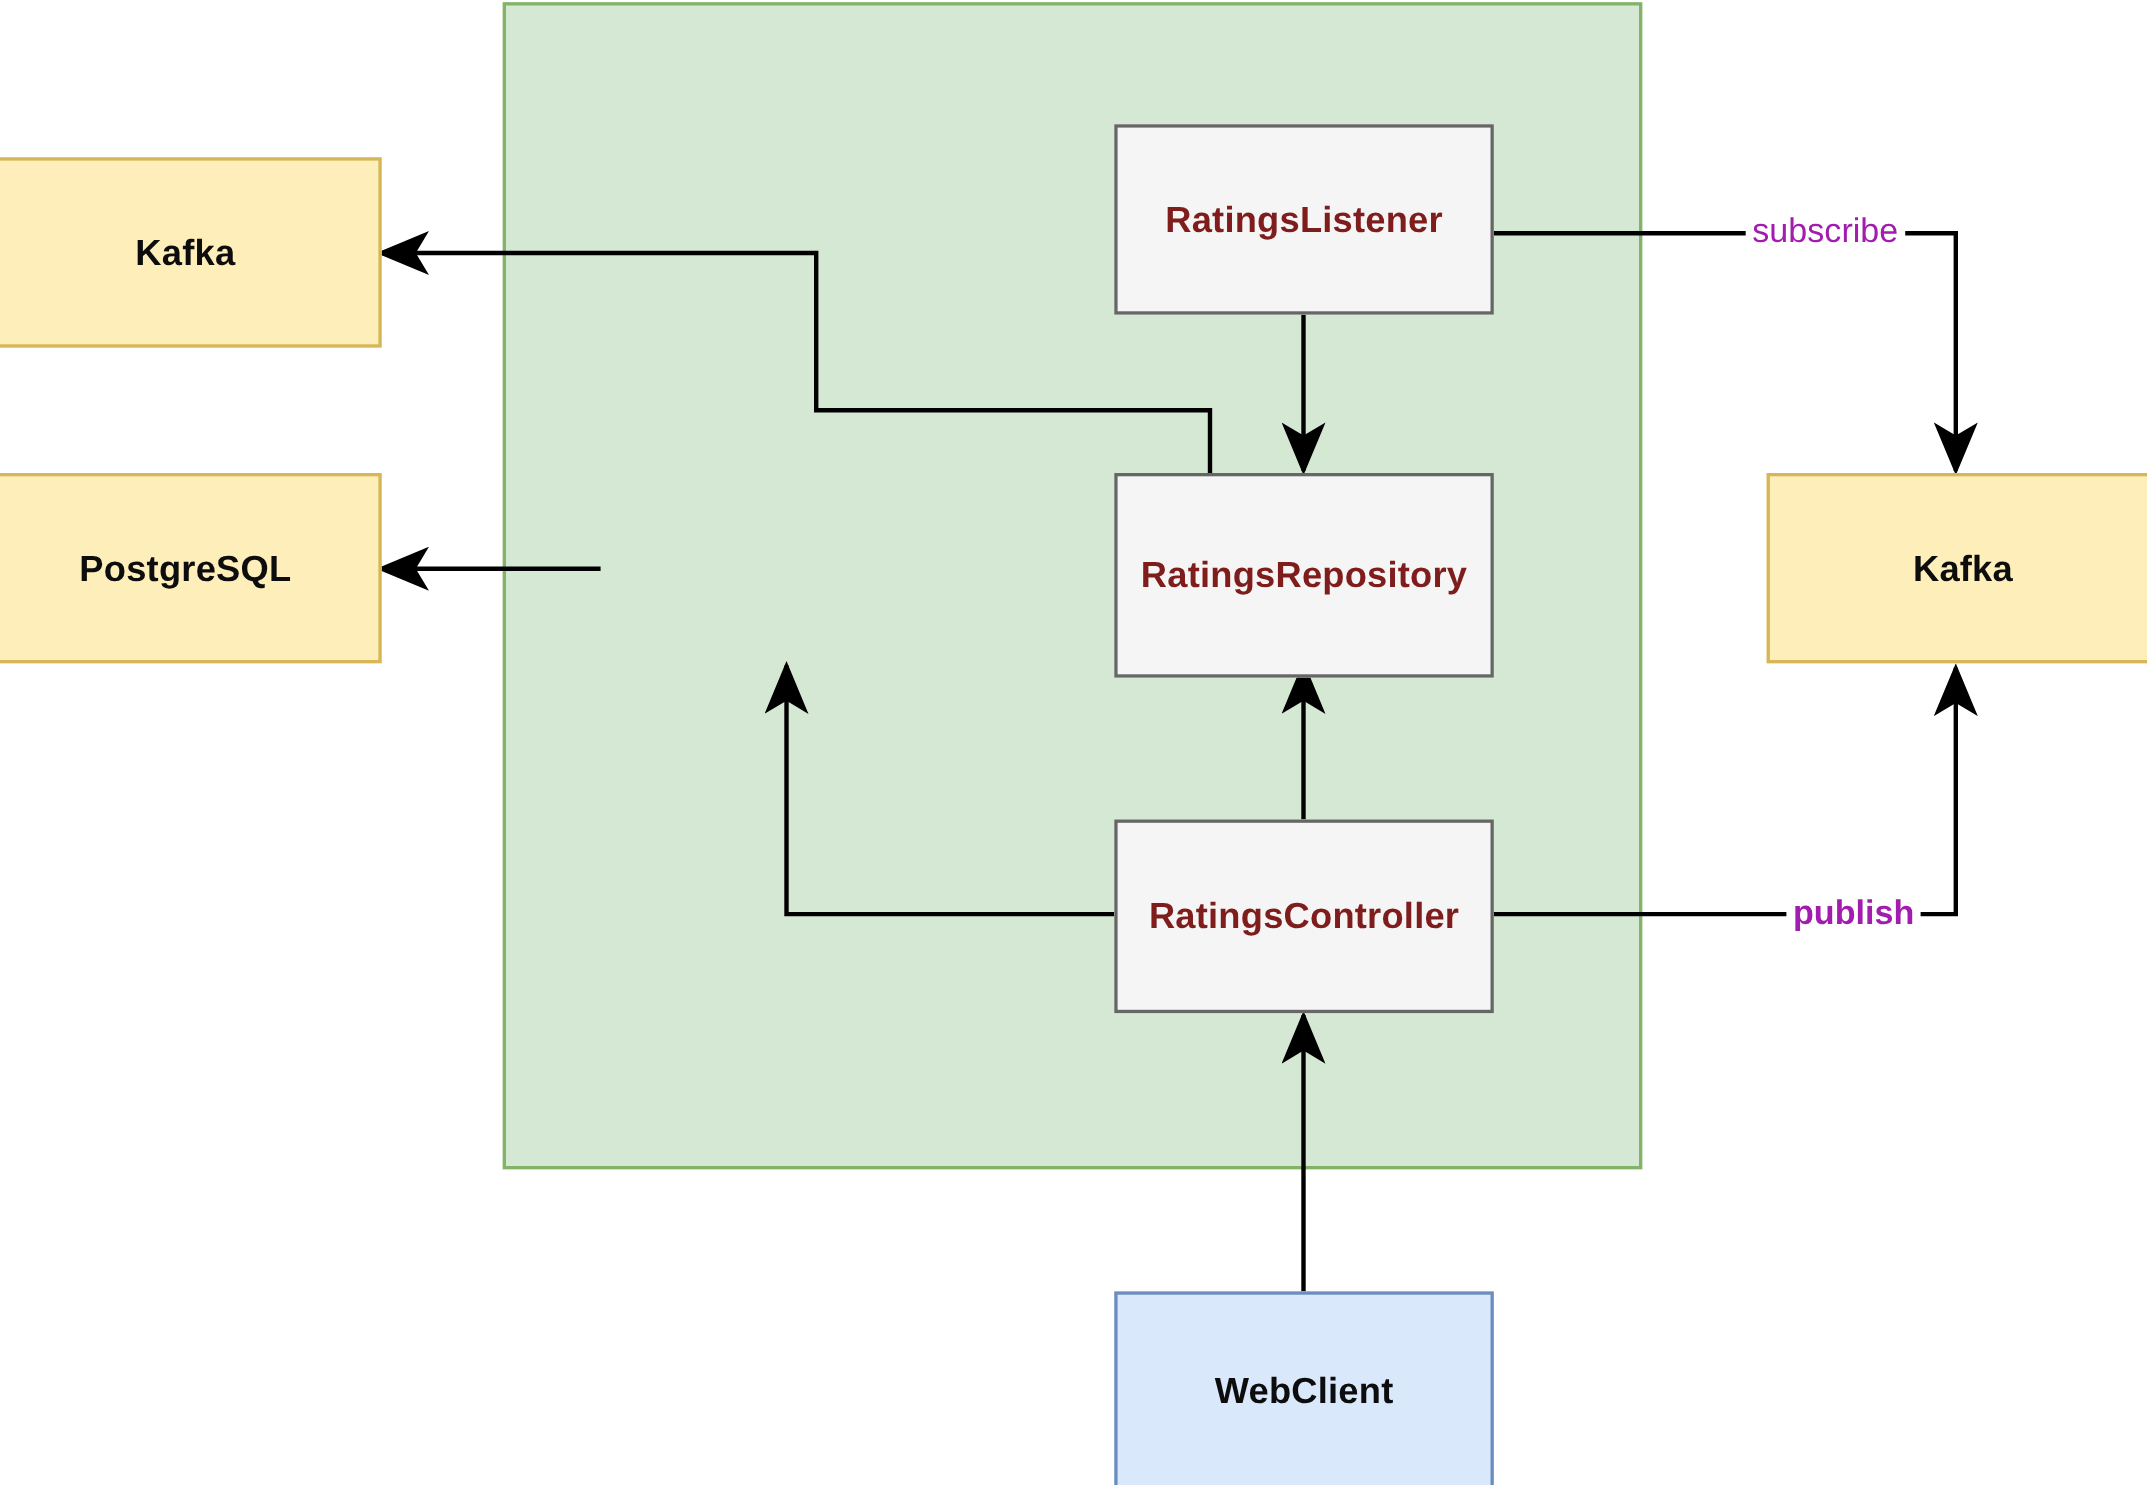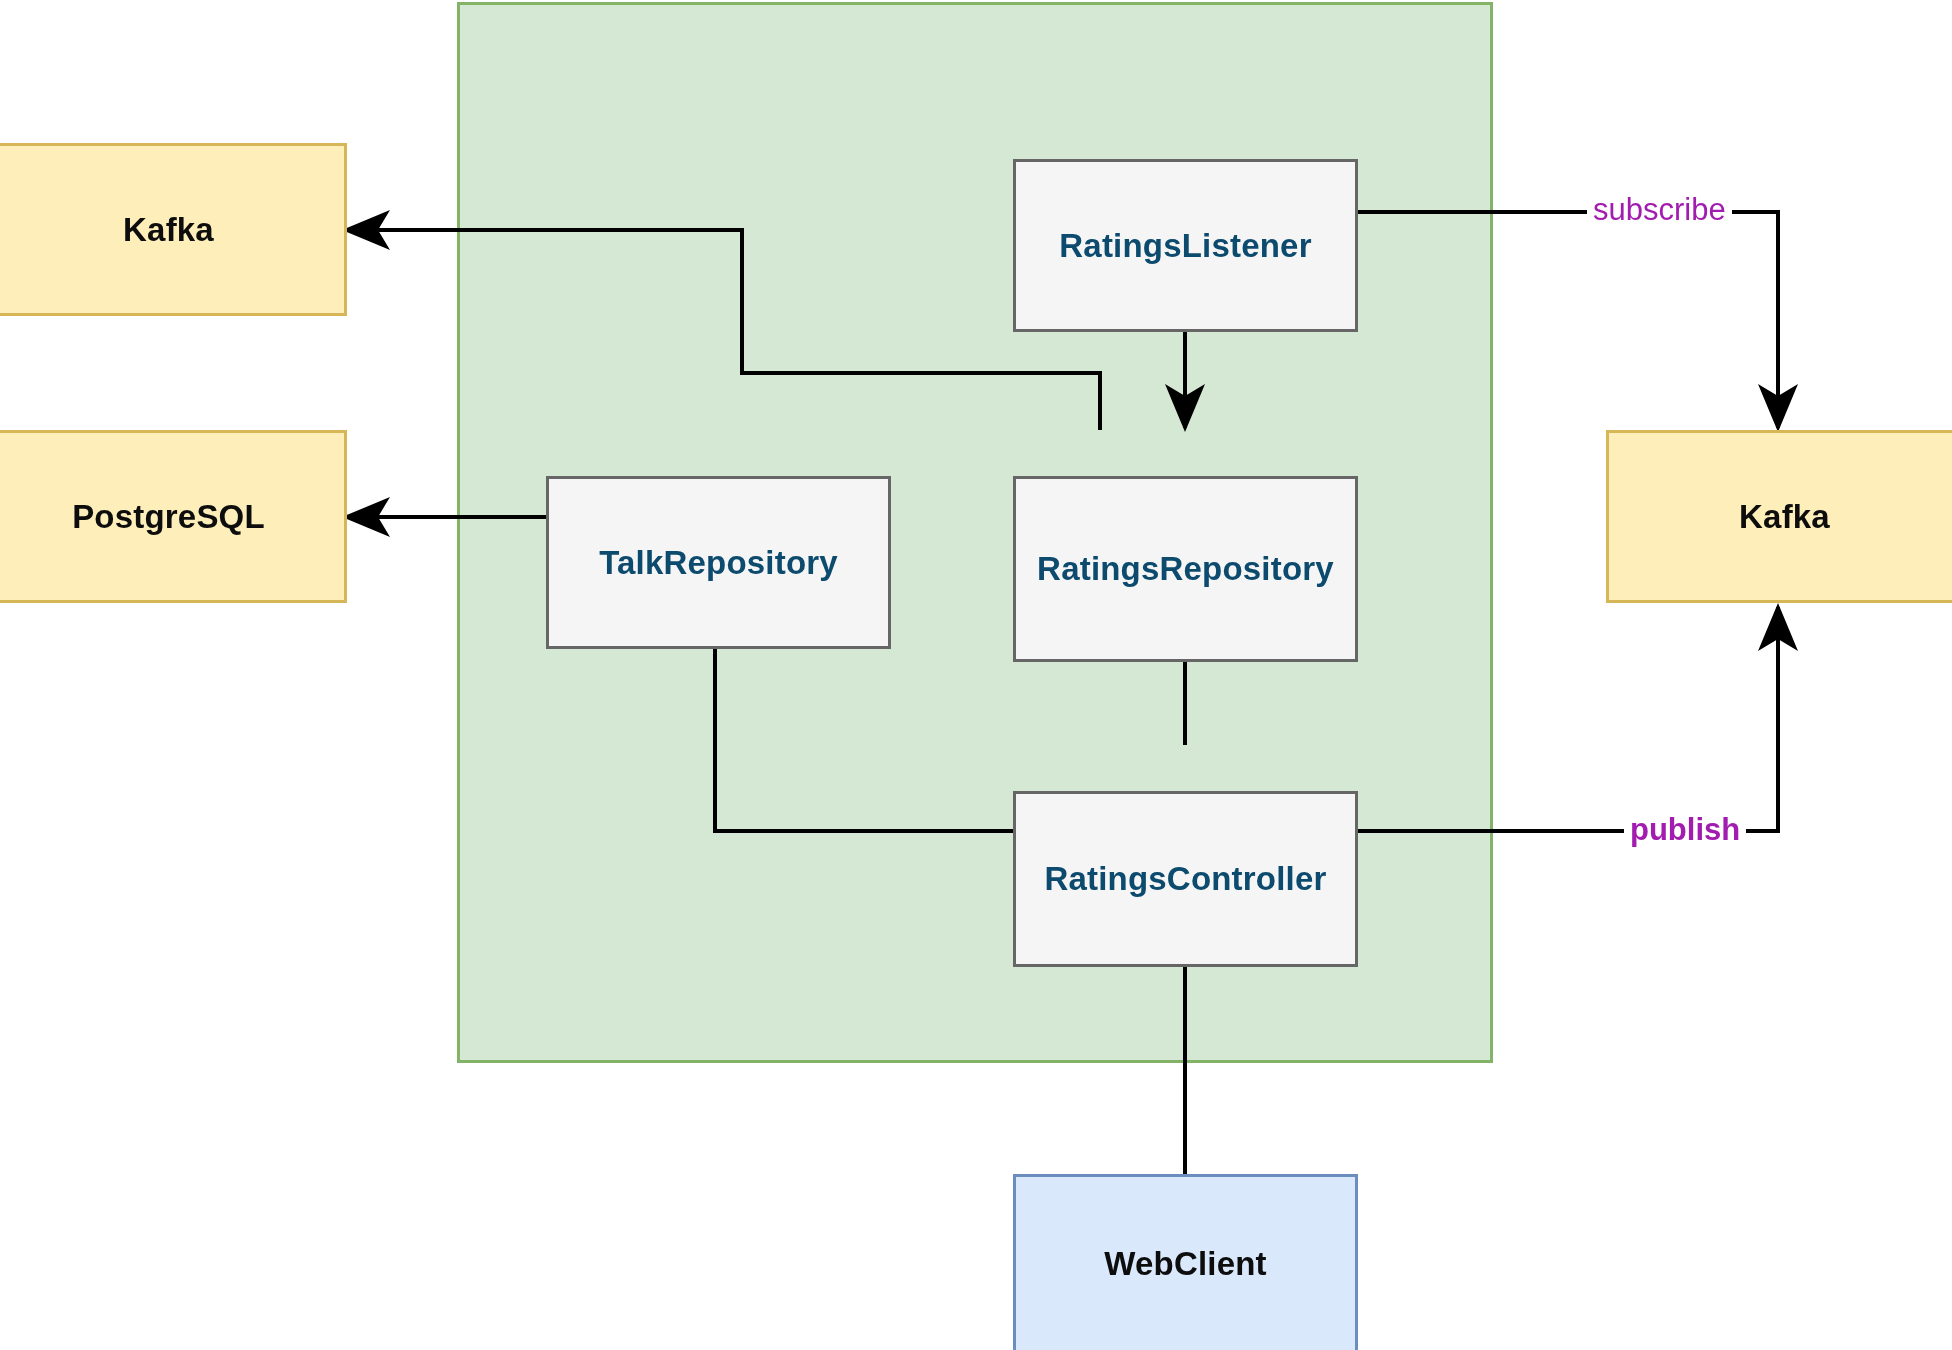--- a/index.html
+++ b/index.html
@@ -32,22 +32,21 @@
     align-items: center;
     justify-content: center;
     text-align: center;
     font-weight: bold;
     font-size: 33px;
     letter-spacing: 0.2px;
   }
   .node-internal {
     background: #f5f5f5;
     border: 3px solid #666666;
-    color: #0c4a6e;
-    margin-top: 46px;
+    color: #7f1d1d;
   }
   .node-external {
     background: #fdeeba;
     border: 3px solid #d6b656;
     color: #0d0d0d;
   }
   .node-client {
     background: #dae8fc;
     border: 3px solid #6c8ebf;
     color: #0d0d0d;
@@ -129,23 +128,20 @@
   </div>
 
   <div class="node node-external" style="left:1606px; top:430px; width:357px; height:173px;">
     <span>Kafka</span>
   </div>
 
   <div class="node node-internal" style="left:1013px; top:113px; width:345px; height:173px;">
     <span>RatingsListener</span>
   </div>
 
-  <div class="node node-internal" style="left:546px; top:430px; width:345px; height:173px;">
-    <span>TalkRepository</span>
-  </div>
 
   <div class="node node-internal" style="left:1013px; top:430px; width:345px; height:186px;">
     <span>RatingsRepository</span>
   </div>
 
   <div class="node node-internal" style="left:1013px; top:745px; width:345px; height:176px;text-align:center;">
     <span>RatingsController</span>
   </div>
 
   <div class="node node-client" style="left:1013px; top:1174px; width:345px; height:180px;">

